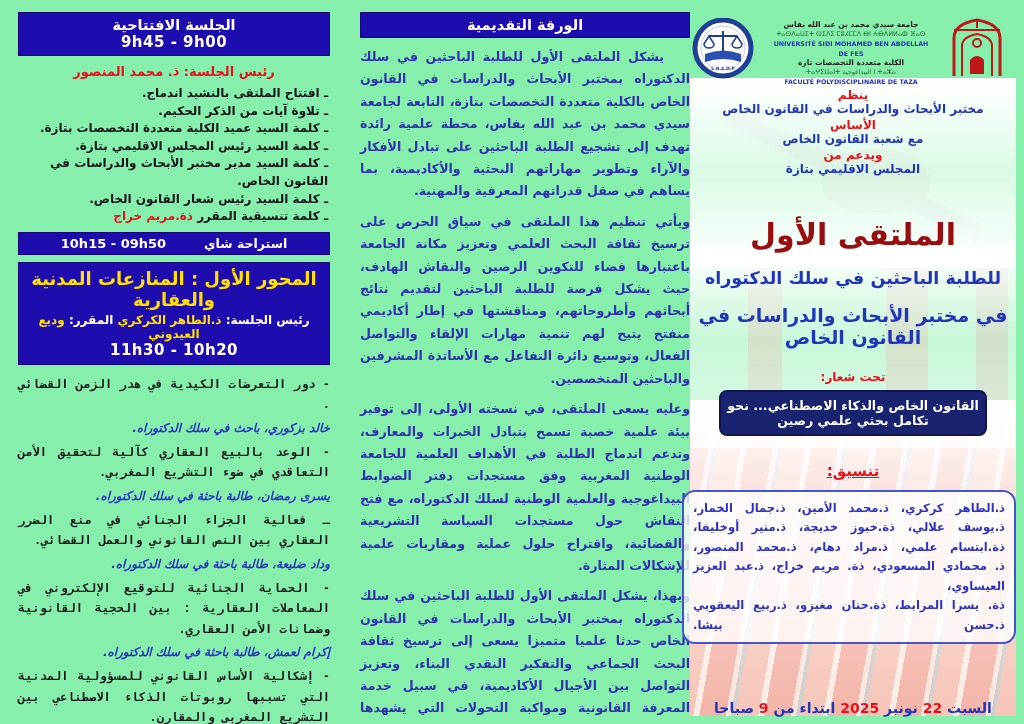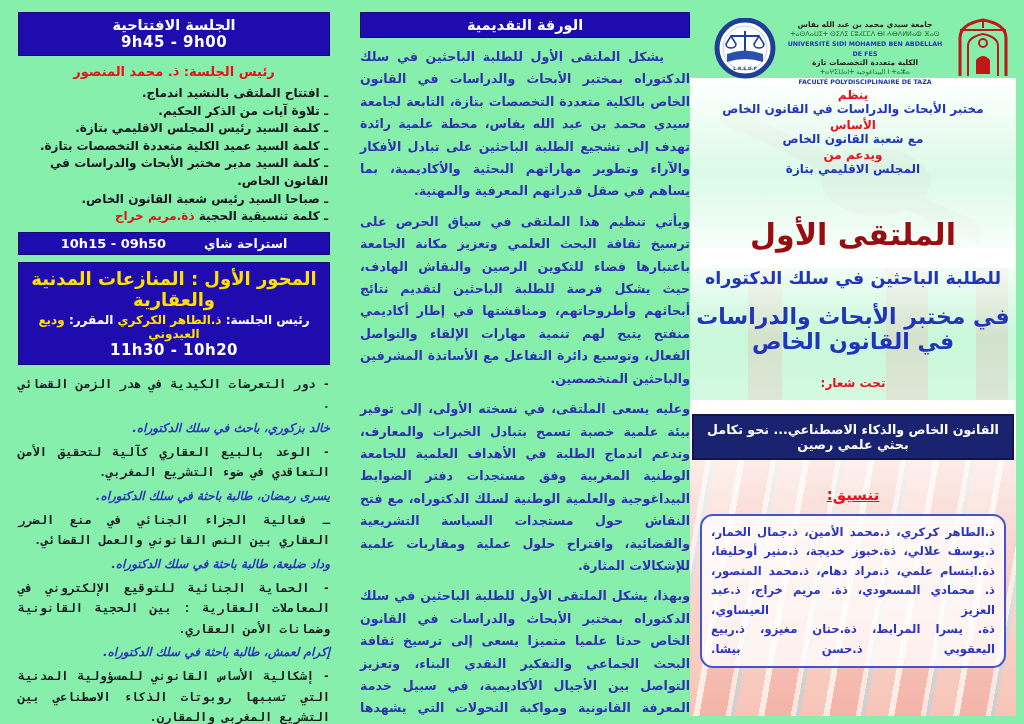--- a/index.html
+++ b/index.html
@@ -41,43 +41,43 @@
   .talk-author{color:#2b35c0;font-weight:bold;font-style:italic;text-align:right;
     line-height:20px;margin-top:2px;}
   
   .paper{direction:rtl;}
   .paper p{
     color:#3030b0;font-size:12.6px;font-weight:bold;line-height:22.4px;
     text-align:justify;text-align-last:right;margin:8px 0 0 0;
   }
   .paper p.indent{text-indent:26px;}
   
-  .r-header{position:relative;display:flex;align-items:flex-start;justify-content:flex-end;
-    gap:8px;padding:8px 2px 0 0;z-index:3;}
+  .r-header{position:relative;display:flex;align-items:flex-start;
+    gap:16px;padding:8px 2px 0 0;z-index:3;}
   .lab-logo{width:66px;height:62px;flex:none;margin-top:2px;}
   .uni-block{width:158px;flex:none;text-align:center;line-height:9.5px;margin-top:4px;}
   .uni-ar{font-size:7.5px;color:#222;font-weight:bold;}
   .uni-tif{font-size:6.5px;color:#1d6b35;}
   .uni-fr{font-size:6.3px;color:#2135b9;font-weight:bold;}
   .fac-emblem{width:62px;height:64px;flex:none;}
   .r-content{position:relative;z-index:3;text-align:center;direction:rtl;}
   .org-red{color:#e8111c;font-size:12px;font-weight:bold;line-height:13.5px;margin-top:2px;}
   .org-blue{color:#2135b9;font-size:12px;font-weight:bold;line-height:13.5px;margin-top:1px;}
   .main-title{color:#970d10;font-size:30px;font-weight:bold;margin-top:40px;}
   .sub1{color:#2135b9;font-size:17.5px;font-weight:bold;margin-top:16px;}
-  .sub2{color:#2135b9;font-size:22px;font-weight:bold;margin-top:16px;}
+  .sub2{color:#2135b9;font-size:19px;font-weight:bold;margin-top:16px;}
   .slogan-label{color:#e8111c;font-size:12px;font-weight:bold;margin-top:22px;}
   .slogan-pill{
-    display:block;margin:24px auto 0 auto;width:322px;box-sizing:border-box;
-    background:#1a2370;color:#ffffff;border-radius:0;border:2px solid #10164d;
+    display:block;margin:6px auto 0 auto;width:268px;box-sizing:border-box;
+    background:#1a2370;color:#ffffff;border-radius:8px;border:2px solid #10164d;
     font-size:12.6px;font-weight:bold;padding:6px 6px;
   }
   .coord-label{color:#e8111c;font-size:15px;font-weight:bold;text-decoration:underline;margin-top:26px;}
   .coord-box{
-    margin:10px auto 0 auto;width:306px;box-sizing:border-box;
+    margin:10px auto 0 auto;width:334px;box-sizing:border-box;
     border:2px solid #4553cf;border-radius:13px;background:rgba(255,255,255,0.78);
     color:#2b35c0;font-size:11.6px;font-weight:bold;line-height:19.5px;
     padding:7px 9px;text-align:justify;text-align-last:justify;
   }
   .date-line{font-size:14px;font-weight:bold;margin-top:56px;}
   .date-line .blu{color:#2135b9;}
   .date-line .red{color:#e8111c;}
   
   .bg-room{
     position:absolute;left:0;top:240px;width:100%;height:200px;z-index:1;opacity:.30;
@@ -115,25 +115,25 @@
     <div class="banner">
       <div class="line1">الجلسة الافتتاحية</div>
       <div class="time">9h45 - 9h00</div>
     </div>
 
     <div class="chair">رئيس الجلسة: ذ. محمد المنصور</div>
 
     <div class="program">
       <div class="item">ـ افتتاح الملتقى بالنشيد اندماج.</div>
       <div class="item">ـ تلاوة آيات من الذكر الحكيم.</div>
+      <div class="item">ـ كلمة السيد عميد الكلية متعددة التخصصات بتازة.</div>
       <div class="item">ـ كلمة السيد رئيس المجلس الاقليمي بتازة.</div>
-      <div class="item">ـ كلمة السيد عميد الكلية متعددة التخصصات بتازة.</div>
       <div class="item">ـ كلمة السيد مدير مختبر الأبحاث والدراسات في القانون الخاص.</div>
-      <div class="item">ـ صباحا السيد رئيس شعبة القانون الخاص.</div>
-      <div class="item"><span>ـ كلمة تنسيقية الحجية </span><span class="red-name">ذة.مريم خراج</span></div>
+      <div class="item">ـ كلمة السيد رئيس شعار القانون الخاص.</div>
+      <div class="item"><span>ـ كلمة تنسيقية المقرر </span><span class="red-name">ذة.مريم خراج</span></div>
     </div>
 
     <div class="banner-tea">
       <span class="lbl">استراحة شاي</span>
       <span class="tm">10h15 - 09h50</span>
     </div>
 
     <div class="banner axis-banner">
       <div class="axis-line1">المحور الأول : المنازعات المدنية والعقارية</div>
       <div class="axis-line2">

